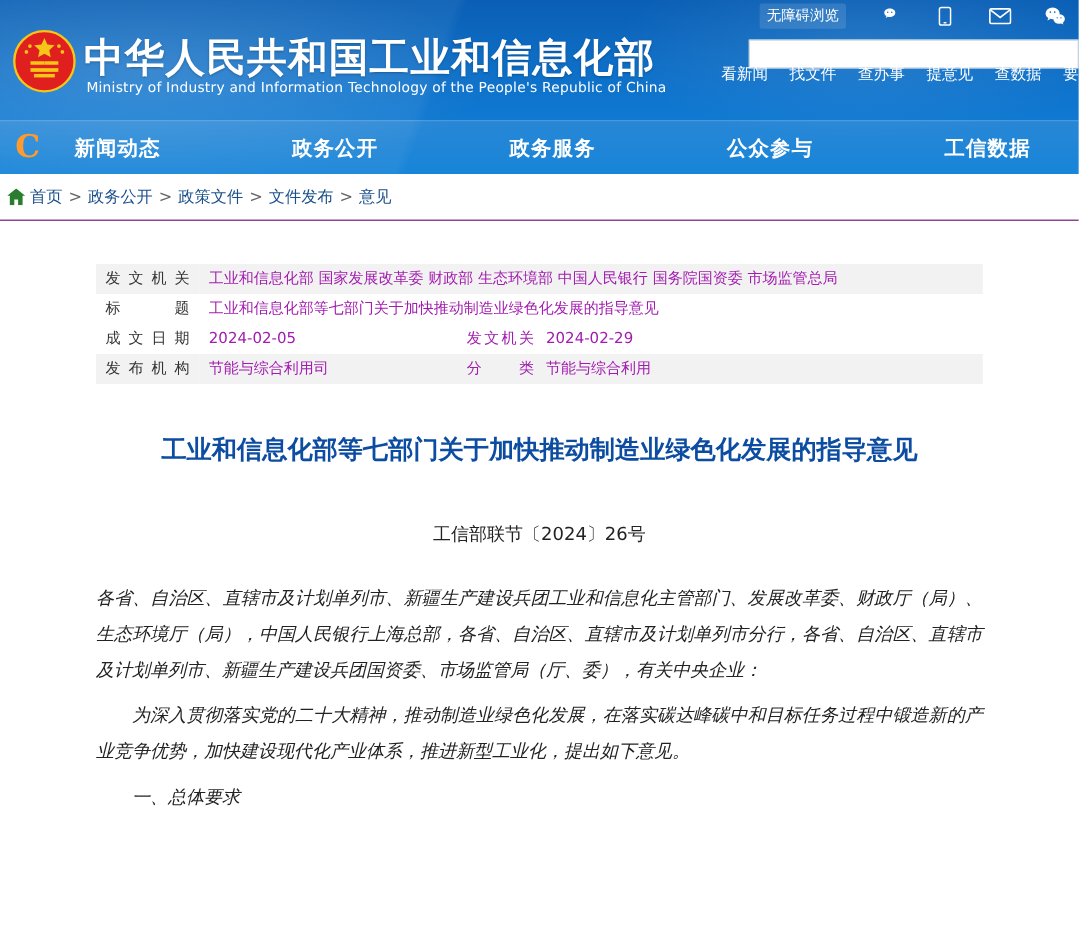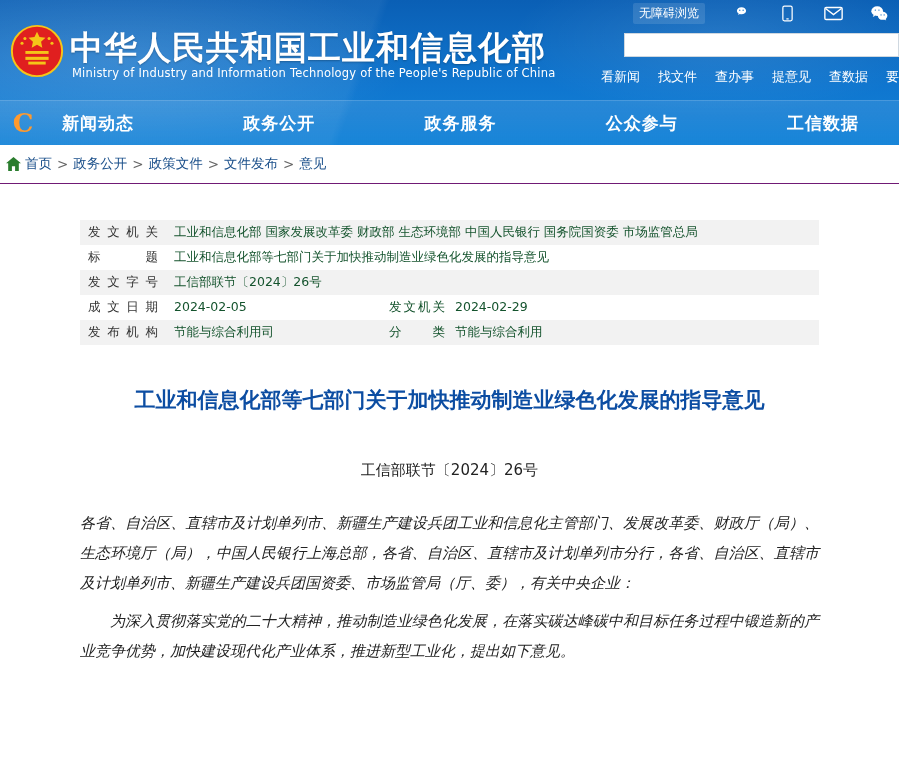--- a/index.html
+++ b/index.html
@@ -109,21 +109,21 @@
     background: #fff;
     outline: none;
     font-size: 12px;
     padding: 0 6px;
     box-sizing: border-box;
     color: #333;
   }
   .quicklinks {
     position: absolute;
     right: 0px;
-    top: 68px;
+    top: 53px;
     display: flex;
     gap: 18px;
     font-size: 13px;
     color: #ffffff;
     z-index: 3;
     white-space: nowrap;
   }
   .quicklinks a { color: #fff; text-decoration: none; }
 
   
@@ -200,21 +200,21 @@
   .meta-table tr { height: 25px; }
   .meta-table tr.odd { background: #f2f2f2; }
   .meta-table td { padding: 3px 8px; vertical-align: middle; }
   .meta-table td.label {
     width: 70px;
     text-align: justify;
     text-align-last: justify;
     color: #333;
     white-space: nowrap;
   }
-  .meta-table td.value { color: #14532d; }
+  .meta-table td.value { color: #a21caf; }
 
   
   .doc-title {
     margin-top: 40px;
     text-align: center;
     font-size: 21px;
     font-weight: bold;
     color: #0c4da2;
     line-height: 1.5;
   }
@@ -347,24 +347,20 @@
   <table class="meta-table">
     <tbody>
         <tr class="odd">
       <td class="label">发文机关</td>
       <td class="value">工业和信息化部 国家发展改革委 财政部 生态环境部 中国人民银行 国务院国资委 市场监管总局</td>
     </tr>
     <tr>
       <td class="label">标题</td>
       <td class="value">工业和信息化部等七部门关于加快推动制造业绿色化发展的指导意见</td>
     </tr>
-    <tr class="odd">
-      <td class="label">发文字号</td>
-      <td class="value">工信部联节〔2024〕26号</td>
-    </tr>
     <tr>
       <td class="label">成文日期</td>
       <td class="value">
         <span class="value-half" style="display:inline-block;width:215px">2024-02-05</span><span style="display:inline-block;width:56px;text-align:justify;text-align-last:justify">发文机关</span><span style="padding-left:10px">2024-02-29</span>
       </td>
     </tr>
     <tr class="odd">
       <td class="label">发布机构</td>
       <td class="value">
         <span style="display:inline-block;width:215px">节能与综合利用司</span><span style="display:inline-block;width:56px;text-align:justify;text-align-last:justify">分类</span><span style="padding-left:10px">节能与综合利用</span>
@@ -372,14 +368,15 @@
     </tr>
   </tbody>
     </table>
 
   <div class="doc-title">工业和信息化部等七部门关于加快推动制造业绿色化发展的指导意见</div>
   <div class="doc-number">工信部联节〔2024〕26号</div>
 
   <div class="doc-body">
     <p>各省、自治区、直辖市及计划单列市、新疆生产建设兵团工业和信息化主管部门、发展改革委、财政厅（局）、生态环境厅（局），中国人民银行上海总部，各省、自治区、直辖市及计划单列市分行，各省、自治区、直辖市及计划单列市、新疆生产建设兵团国资委、市场监管局（厅、委），有关中央企业：</p>
     <p class="indent">为深入贯彻落实党的二十大精神，推动制造业绿色化发展，在落实碳达峰碳中和目标任务过程中锻造新的产业竞争优势，加快建设现代化产业体系，推进新型工业化，提出如下意见。</p>
+    <p class="section-head">一、总体要求</p>
   </div>
 </div>
 
 </body></html>

